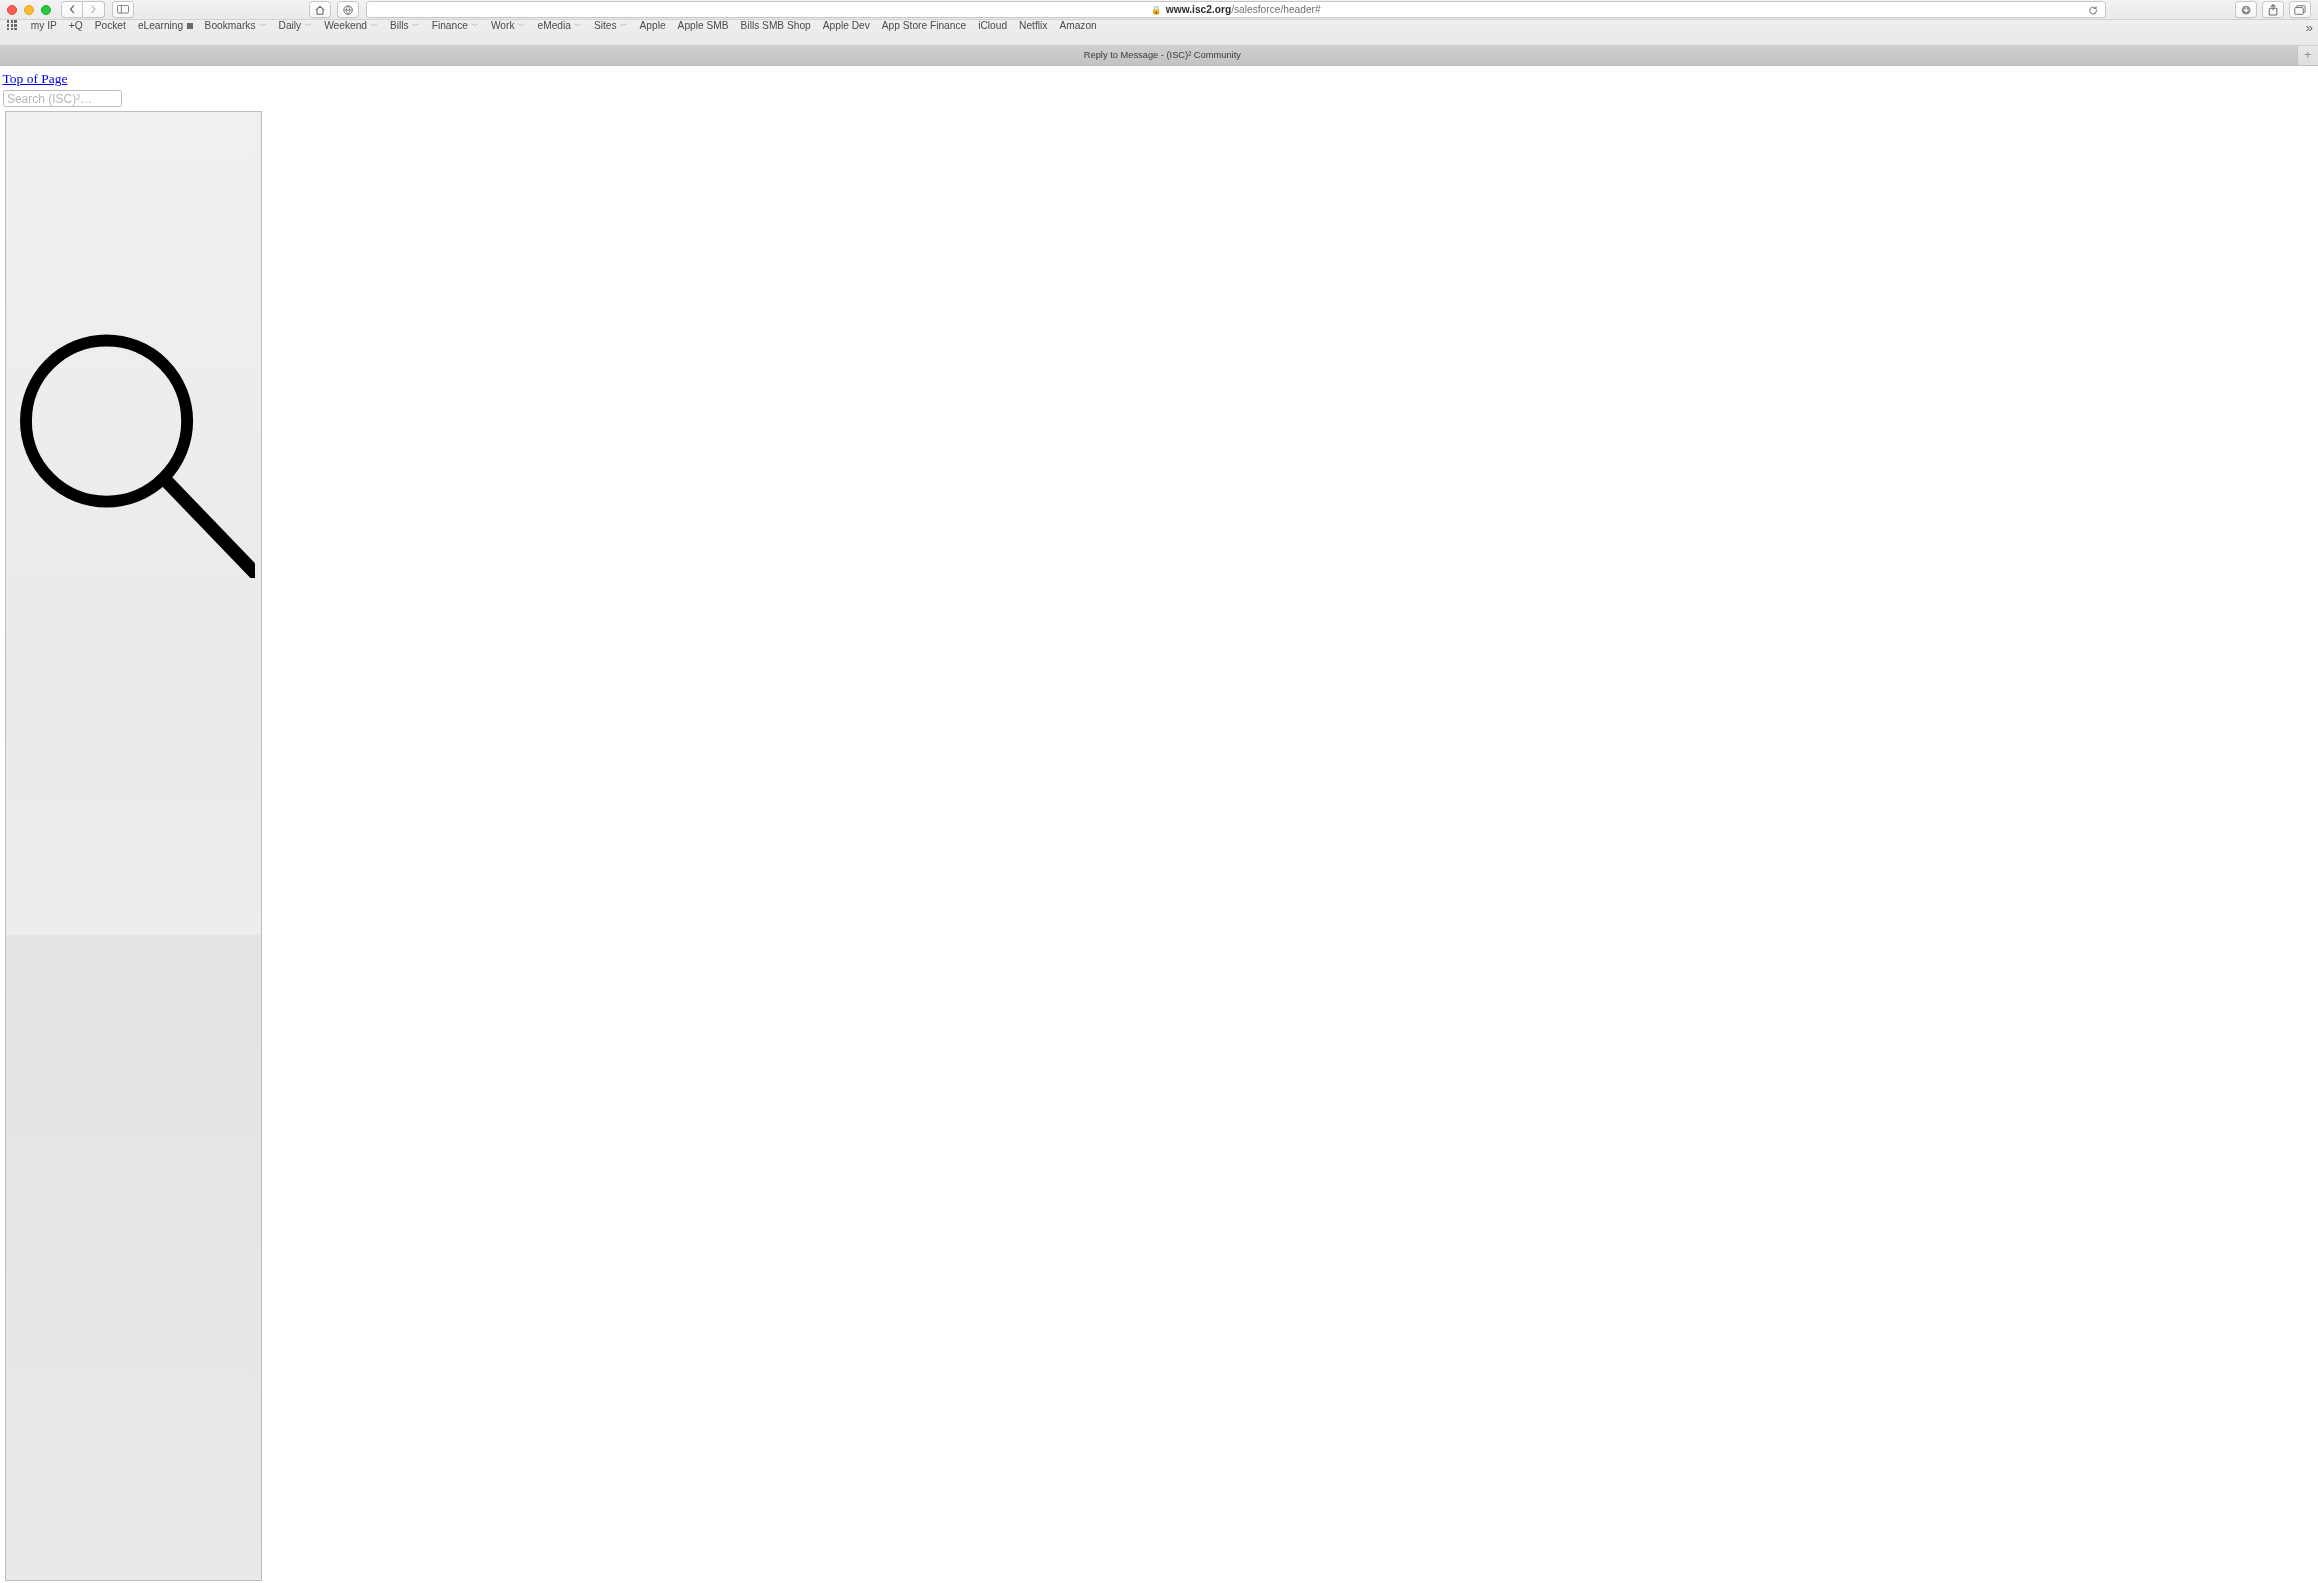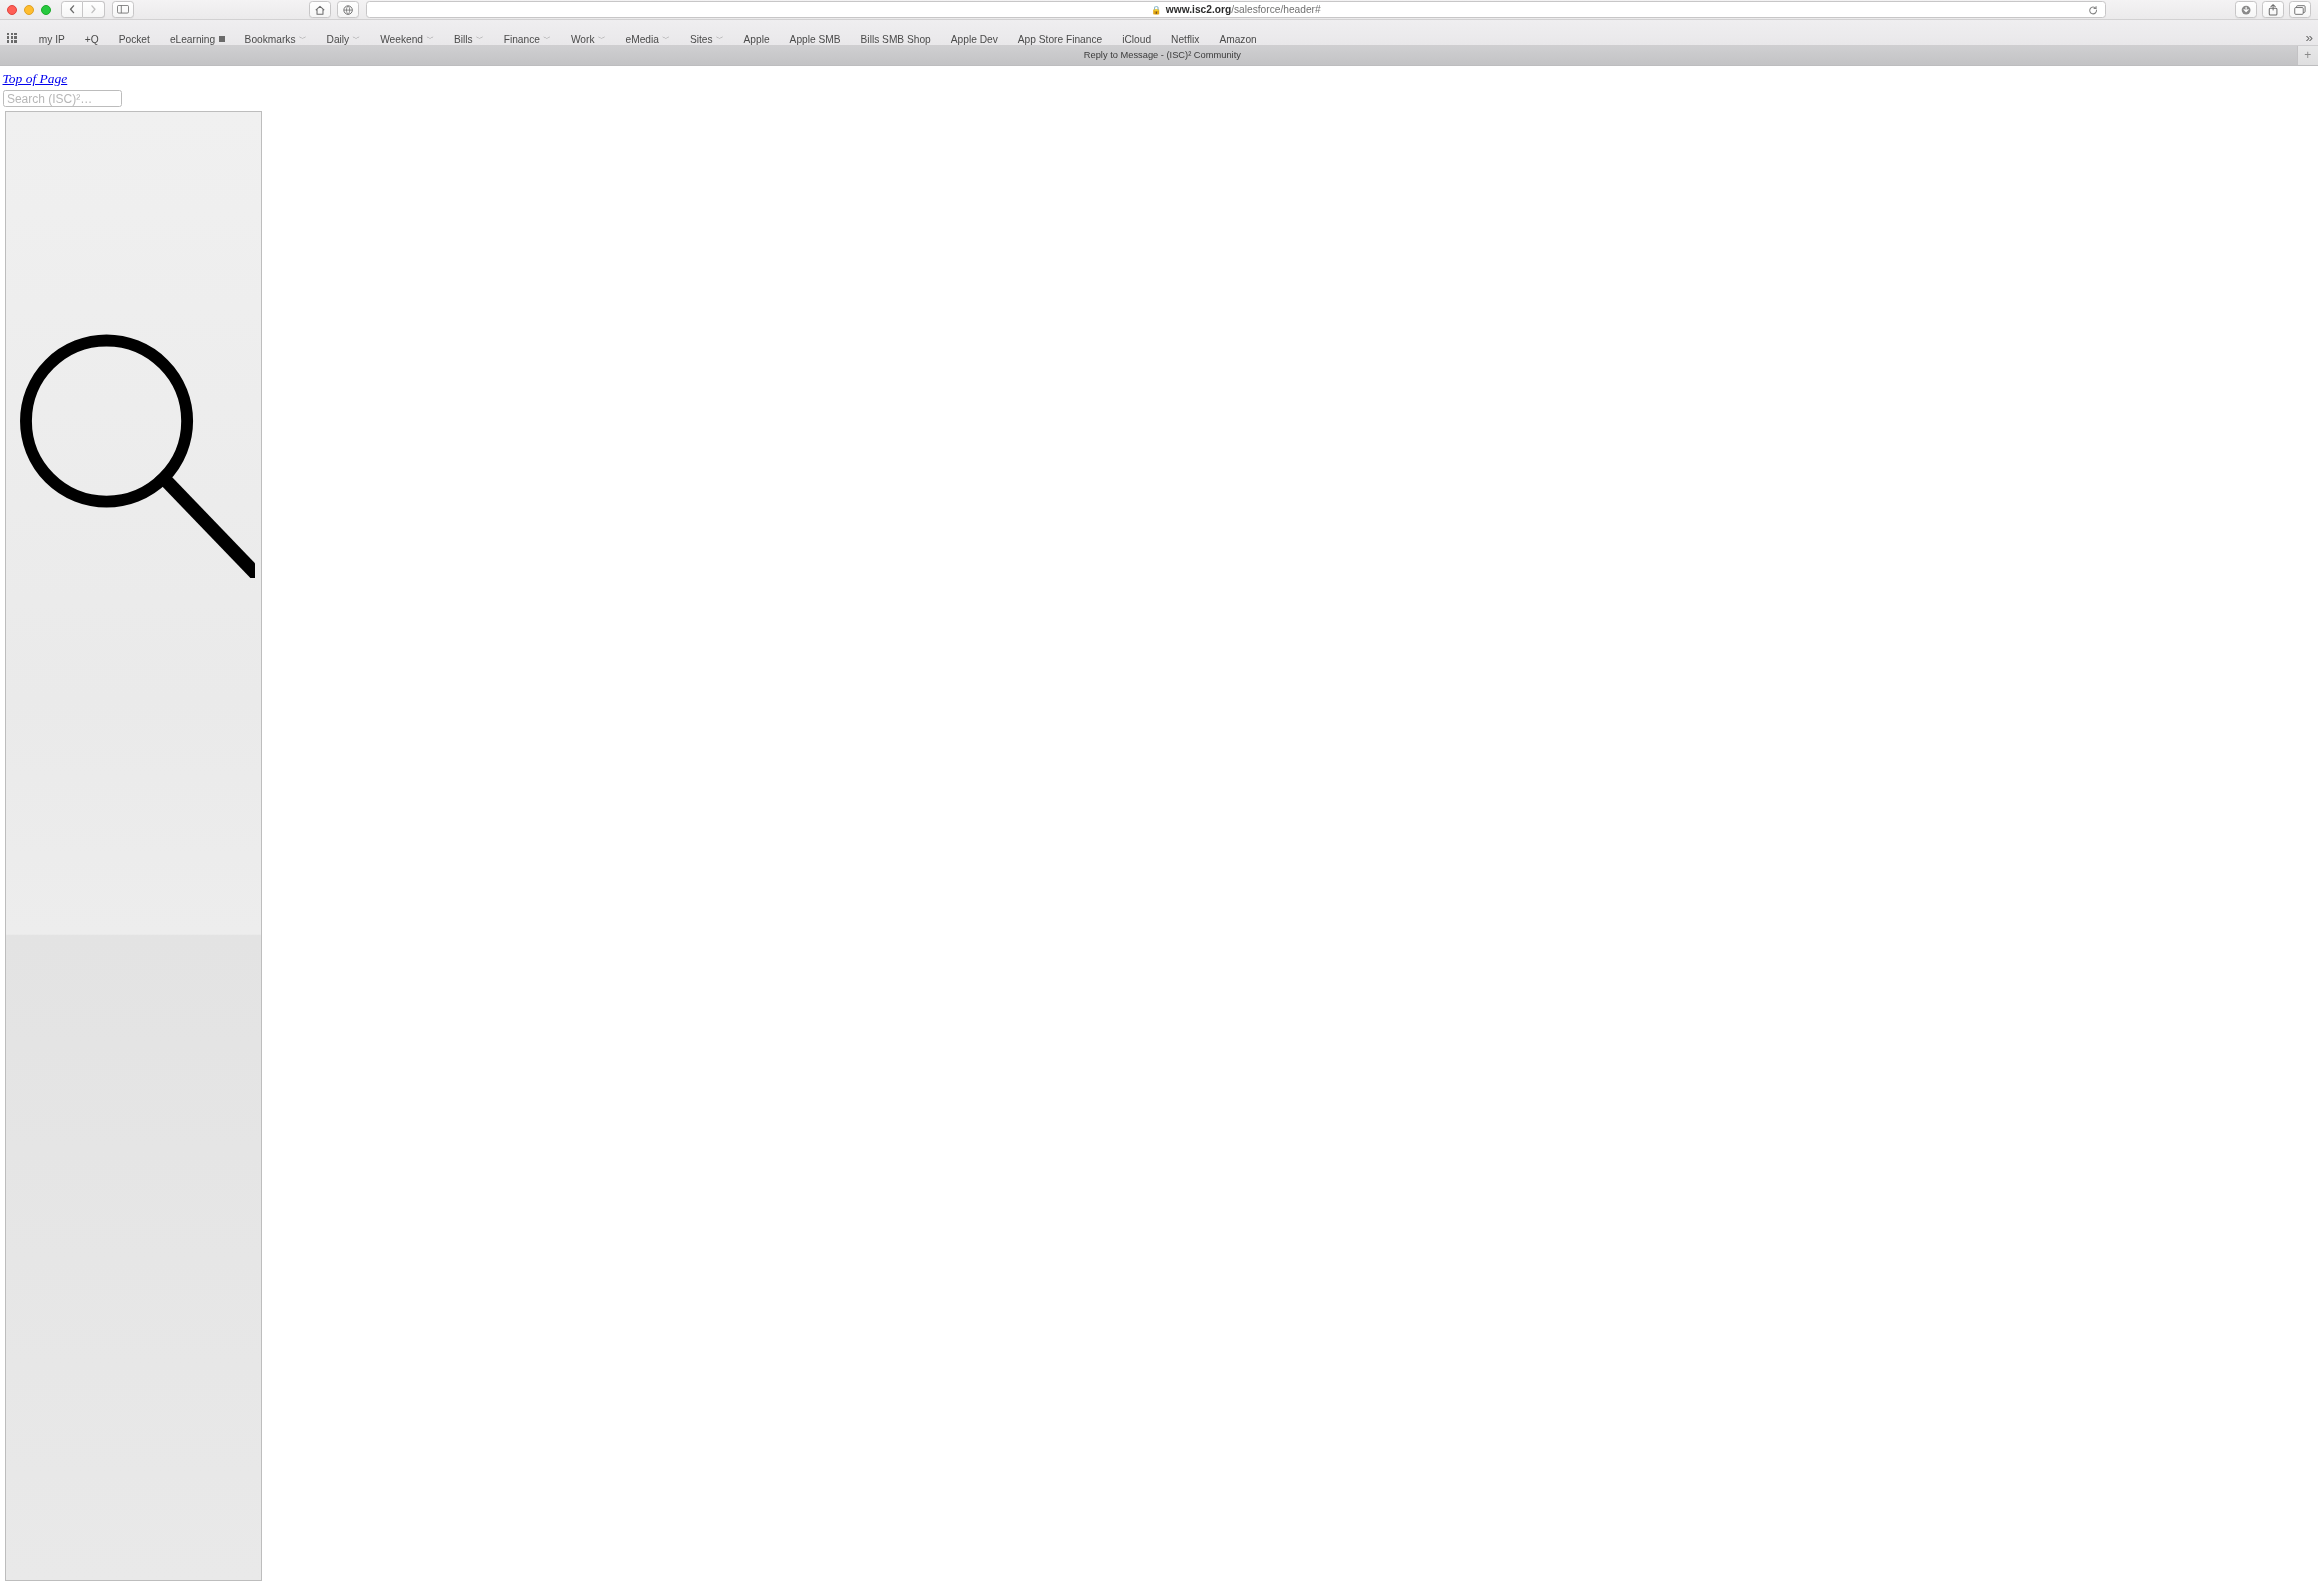--- a/index.html
+++ b/index.html
@@ -55,23 +55,23 @@
     .addr-bar .bold { color: #2b2b2b; font-weight: 600; }
     .addr-bar .reload { position: absolute; right: 6.8px; color: #818181; font-size: 10.2px; }
     .toolbar-right { display: flex; align-items: center; gap: 5.1px; margin-left: 5.1px; flex: 0 0 auto; }
     .toolbar-spacer-right { flex: 0 0 110px; }
 
     
     .fav-bar {
       height: 25.4px;
       background: linear-gradient(#efeef0, #e9e8ea);
       border-bottom: 0.8px solid #cfced0;
-      display: flex; align-items: flex-end;
+      display: flex; align-items: flex-start;
       padding: 0 6.8px;
-      gap: 20px;
+      gap: 12px;
       font-size: 10.2px;
       color: #4a4a4a;
       overflow: hidden;
       white-space: nowrap;
     }
     .fav-grid { width: 12px; height: 12px; display: grid; grid-template-columns: repeat(3,2.5px); grid-template-rows: repeat(3,2.5px); gap: 1.3px; }
     .fav-grid span { background: #6a6a6a; }
     .fav-item { display: flex; align-items: center; gap: 3.4px; cursor: default; }
     .fav-chev { font-size: 7.6px; color: #6a6a6a; }
     .fav-sq { width: 6px; height: 6px; background: #6a6a6a; display: inline-block; }
@@ -111,21 +111,20 @@
       background: #fff;
       overflow: hidden;
     }
     .top-link {
       display: inline-block;
       margin: 5.1px 2.5px 1.7px;
       color: #0000ee;
       text-decoration: underline;
       font-size: 13.5px;
       font-family: "Times New Roman", Times, serif;
-      font-style: italic;
     }
     .search-input {
       display: block;
       margin: 1.7px 2.5px;
       width: 119px;
       height: 17px;
       font-size: 12px;
       padding: 1.7px 3.4px;
       border: 0.8px solid #bcbcbc;
       border-radius: 2.5px;

